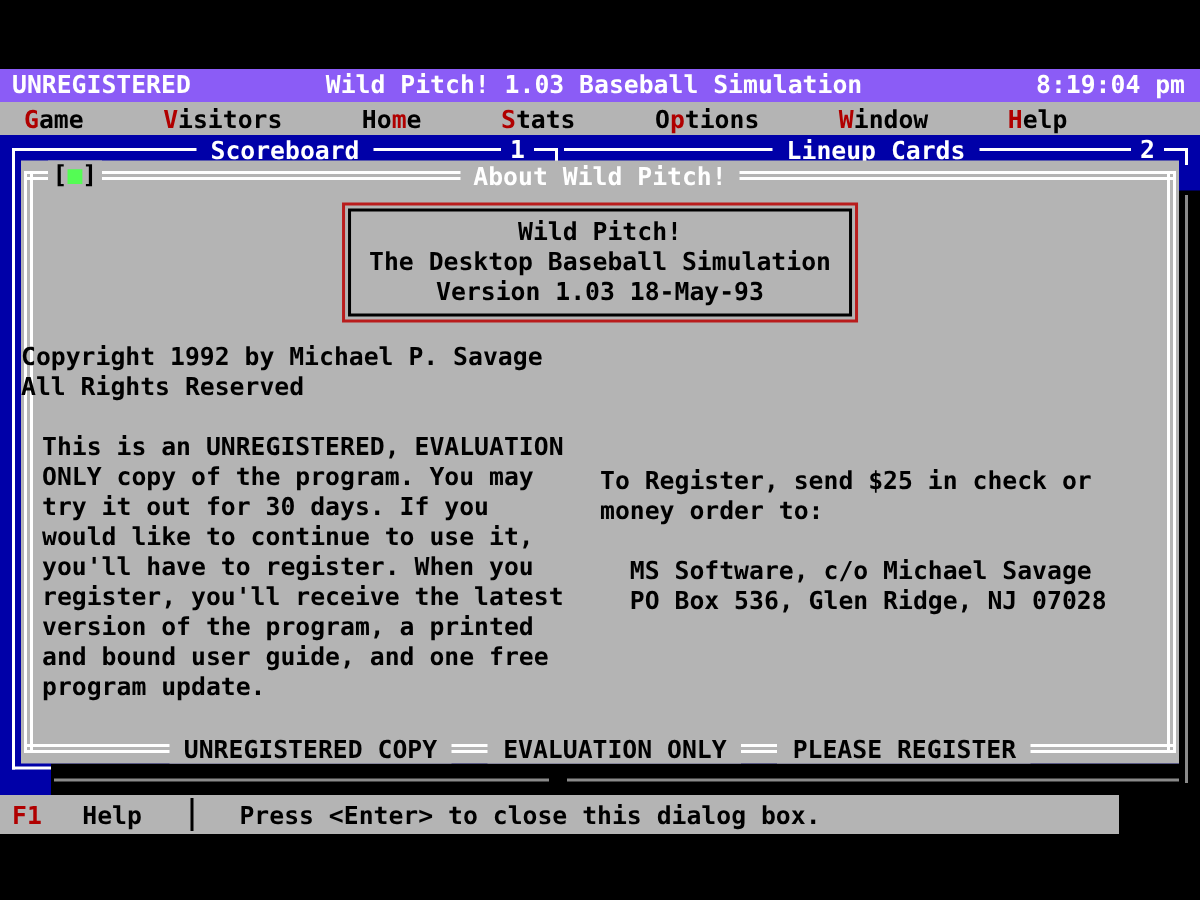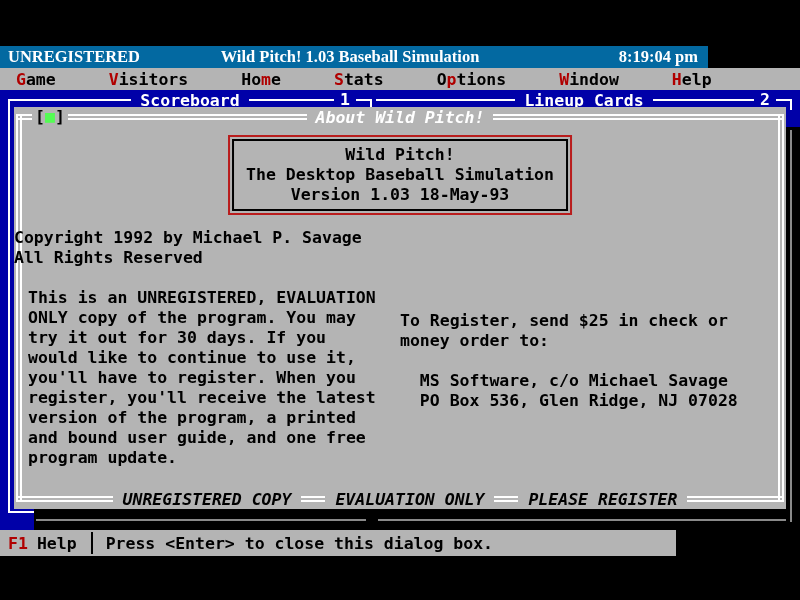--- a/index.html
+++ b/index.html
@@ -9,22 +9,22 @@
     font-family:"DejaVu Sans Mono","Liberation Mono",monospace;
     font-weight:bold;
     font-size:16.5px;
     position:relative;
     overflow:hidden;
   }
   .screen { position:absolute; inset:0; }
 
   
   .titlebar {
-    position:absolute; left:0; top:46px; width:708px; height:22px;
-    background:#0369a1; color:#fff;font-family:Liberation Serif, serif;
+    position:absolute; left:0; top:46px; width:800px; height:22px;
+    background:#8b5cf6; color:#fff;
   }
   .titlebar .tleft  { position:absolute; left:8px;  top:1px; }
   .titlebar .tcenter{ position:absolute; left:0; right:8px; top:1px; text-align:center; }
   .titlebar .tright { position:absolute; right:10px; top:1px; }
 
   
   .menubar {
     position:absolute; left:0; top:68px; width:800px; height:22px;
     background:#b4b4b4; color:#000;
     display:flex; align-items:center; padding-left:16px;gap:32px;
@@ -75,21 +75,21 @@
   }
   .dlg-top    { top:0; }
   .dlg-bottom { bottom:0; }
   .dlg-edge {
     position:absolute; top:7px; bottom:7px; width:6px;
     background:linear-gradient(to right, #fff 0 2px, transparent 2px 4px, #fff 4px 6px);
   }
   .edge-l { left:2px; }
   .edge-r { right:2px; }
 
-  .dlg-title { background:#b4b4b4; color:#fff; padding:0 9px; white-space:pre;font-style:italic; }
+  .dlg-title { background:#b4b4b4; color:#fff; padding:0 9px; white-space:pre; }
   .closebox  {
     position:absolute; left:16px; top:0; background:#b4b4b4; padding:0 3px;
     color:#000; cursor:default; white-space:pre;
   }
   .closebox .grn { color:#54fc54; }
 
   .infobox {
     position:absolute; top:28px; left:50%; transform:translateX(-50%);
     border:2px solid #b91c1c; background:#b4b4b4;
   }
@@ -111,27 +111,27 @@
   }
 
   .continue-btn {
     position:absolute; left:504px; top:341px; height:23px;
     background:#00a800; color:#fff; border:none;
     font:inherit; line-height:23px; padding:0 10px;
     box-shadow:8px 8px 0 0 #000; cursor:default; white-space:pre;
   }
   .continue-btn .hot-y { color:#fcfc54; }
 
-  .dlg-footer-item { background:#b4b4b4; padding:0 10px; margin:4px 12px; white-space:pre;font-style:italic; }
+  .dlg-footer-item { background:#b4b4b4; padding:0 10px; margin:4px 12px; white-space:pre; }
 
   
   .statusbar {
-    position:absolute; left:0; top:530px; width:676px; height:26px;
+    position:absolute; left:0; top:530px; width:746px; height:26px;
     background:#b4b4b4; color:#000;
-    display:flex; align-items:center; padding-left:8px;
+    display:flex; align-items:center; padding-left:8px;gap:18px;
   }
   .statusbar .f1 { color:#b00000; margin-right:9px; }
   .statusbar .sep{ width:2px; height:22px; background:#000; margin:0 13px 0 14px; }
 </style>
 </head>
 <body>
 
 <div class="screen">
 
   <div class="titlebar">

